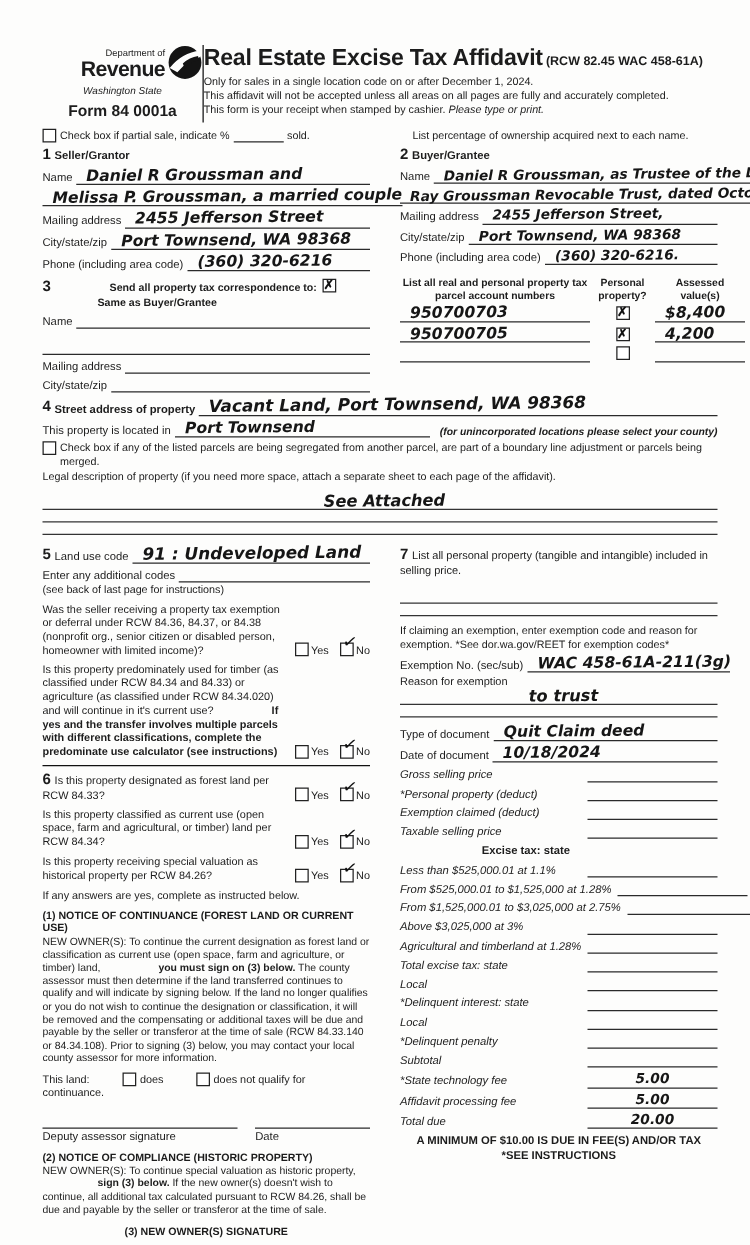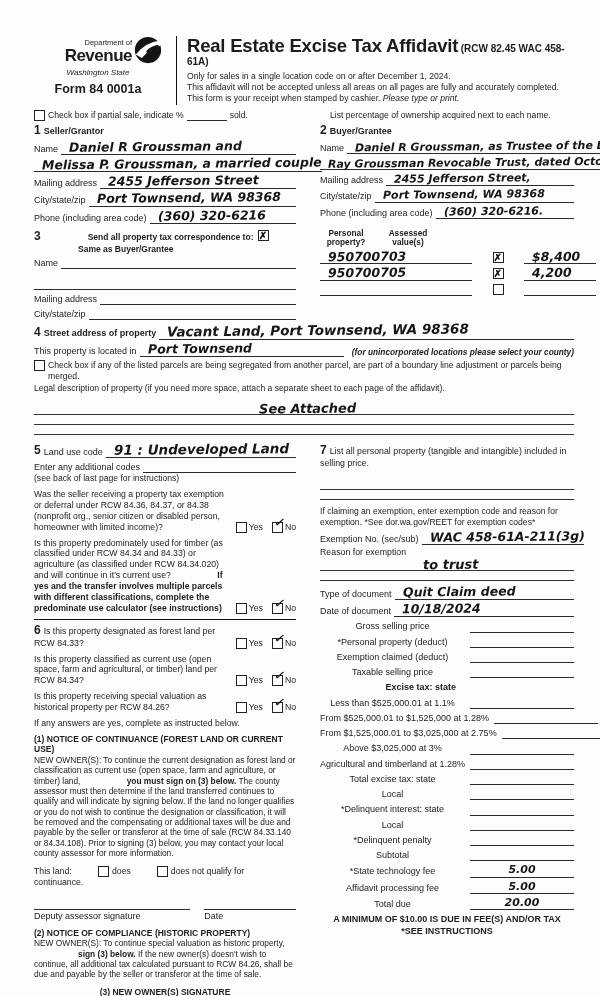--- a/index.html
+++ b/index.html
@@ -11,21 +11,21 @@
   .sec-no{font-weight:bold;font-size:12px;margin-right:3px;}
   .sec-h{font-weight:bold;}
   
   .hdr{display:flex;align-items:stretch;margin-bottom:4px;}
   .dept{width:128px;flex:none;text-align:center;}
   .dept-row{display:flex;justify-content:flex-end;align-items:flex-start;gap:2px;}
   .dept-small{font-size:7.5px;text-align:right;margin-top:2px;}
   .dept-big{font-size:17px;font-weight:bold;letter-spacing:-0.5px;line-height:1;}
   .dept-state{font-size:8px;font-style:italic;margin-top:1px;}
   .form-no{font-size:12.5px;font-weight:bold;margin-top:4px;}
-  .hdr-right{border-left:1.6px solid #111;padding-left:10px;margin-left:14px;flex:1;}
+  .hdr-right{border-left:1.6px solid #111;margin-left:0;flex:1;}
   .title{font-size:18.5px;font-weight:bold;letter-spacing:-0.2px;line-height:1.05;}
   .title-code{font-size:10px;font-weight:bold;}
   .hdr-notes{font-size:8.6px;margin-top:3px;line-height:1.3;}
   
   .cb{width:9px;height:9px;border:1.2px solid #222;display:inline-block;position:relative;
       vertical-align:-1px;flex:none;background:#fff;}
   .mk{position:absolute;font-style:normal;font-weight:bold;line-height:1;color:#111;}
   .mk.x{left:0px;top:0px;font-size:10px;}
   .mk.tick{left:1px;top:-8px;font-size:14px;transform:rotate(10deg);
            font-family:"DejaVu Sans",sans-serif;}
@@ -48,21 +48,21 @@
   .yn .gap{width:5px;}
   .hline{border-top:1.4px solid #111;margin:5px 0 3px 0;}
   .notice{font-size:8.35px;line-height:1.24;margin-top:4px;text-align:left;}
   .n-title{font-weight:bold;font-size:8.5px;margin-top:5px;}
   .sigrow{display:flex;gap:14px;margin-top:12px;}
   .sigcol{flex:1;}
   .sigcol .line{border-bottom:1.1px solid #2a2a2a;height:10px;}
   .sigcol .cap{margin-top:1px;}
   
   .mrow{display:flex;align-items:flex-end;margin-top:3px;}
-  .mlabel{flex:1;text-align:center;padding-right:5px;white-space:nowrap;}
+  .mlabel{flex:1;text-align:left;padding-right:5px;white-space:nowrap;font-style:italic;}
   .mline{width:104px;flex:none;border-bottom:1.1px solid #2a2a2a;text-align:center;min-height:11px;}
   .mline .hw{padding-left:0;transform:none;font-size:11px;}
   .mheader{text-align:right;padding-right:118px;font-weight:bold;margin-top:4px;}
   .minnote{font-weight:bold;text-align:center;font-size:9px;margin-top:4px;line-height:1.3;}
   
   .ptable{font-size:8.3px;}
   .phead{display:flex;font-weight:bold;text-align:center;line-height:1.15;}
   .prow{display:flex;align-items:flex-end;margin-top:3px;}
   .pc1{width:152px;flex:none;}
   .pc2{width:52px;flex:none;text-align:center;}
@@ -183,20 +183,21 @@
           <span class="lbl">Mailing address</span>
         <span class="fld"></span>
         </div>
       <div class="frow">
           <span class="lbl">City/state/zip</span>
         <span class="fld"></span>
         </div>
     </div>
     <div class="colR ptable">
       <div class="phead">
+        <div class="pc1">List all real and personal property tax parcel account numbers</div>
         <div class="pc2">Personal property?</div>
         <div class="pc3">Assessed value(s)</div>
       </div>
       <div class="prow">
         <div class="pc1 pline"><span class="hw">950700703</span></div>
         <div class="pc2"><span class="cb"><span class="mk x">✗</span></span></div>
         <div class="pc3 pline"><span class="hw">$8,400</span></div>
       </div>
       <div class="prow">
         <div class="pc1 pline"><span class="hw">950700705</span></div>

